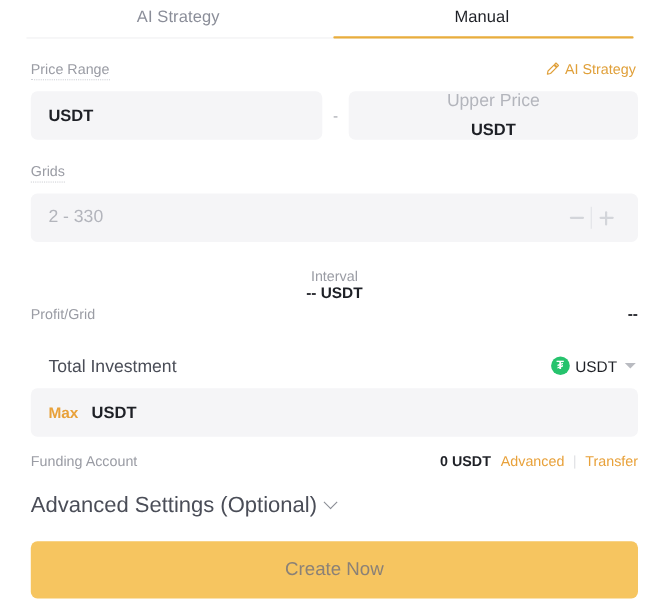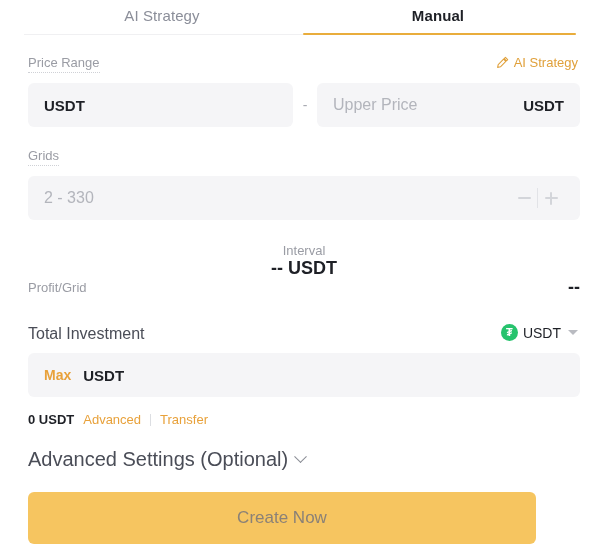--- a/index.html
+++ b/index.html
@@ -29,21 +29,21 @@
   .tab {
     flex: 1;
     text-align: center;
     font-size: 15px;
     line-height: 32px;
     cursor: pointer;
     position: relative;
     letter-spacing: .1px;
   }
   .tab.inactive { color: #8b8e99; font-weight: 400; }
-  .tab.active   { color: #1e2026; font-weight: 700; }
+  .tab.active   { color: #1e2026; font-weight: 400; }
   .tab-underline-base {
     position: absolute;
     left: 24px;
     top: 34px;
     width: 552px;
     height: 1px;
     background: #f0f0f2;
   }
   .tab-underline-active {
     position: absolute;
@@ -147,26 +147,26 @@
   .info-row {
     position: absolute;
     left: 28px;
     width: 552px;
     display: flex;
     align-items: center;
     justify-content: space-between;
     font-size: 13px;
   }
   .info-label { color: #9a9ca4; }
-  .info-value { color: #1e2026; font-weight: 700; font-size: 18px; }
+  .info-value { color: #1e2026; font-weight: 700; font-size: 14px; }
 
   
   .ti-title {
     position: absolute;
-    left: 28px;
+    left: 44px;
     top: 325px;
     font-size: 16px;
     color: #4a4d57;
     font-weight: 400;
     text-align: center;
   }
   .coin-select {
     position: absolute;
     right: 22px;
     top: 324px;
@@ -240,21 +240,21 @@
     border-right: 1.6px solid #8a8d95;
     border-bottom: 1.6px solid #8a8d95;
     transform: rotate(45deg) translate(-2px,-2px);
   }
 
   
   .create-btn {
     position: absolute;
     left: 28px;
     top: 492px;
-    width: 508px;
+    width: 552px;
     height: 52px;
     background: #f6c560;
     border: none;
     border-radius: 6px;
     color: #8a8177;
     font-size: 17px;
     font-family: "Liberation Sans", sans-serif;
     cursor: pointer;
   }
 
@@ -297,21 +297,21 @@
     </svg>
     <span class="ai-link-text">AI Strategy</span>
   </div>
 
   <div class="input-box" style="left:28px; top:83px; width:265px; height:44px;">
     <span class="input-suffix">USDT</span>
   </div>
 
   <div class="range-dash">-</div>
 
-  <div class="input-box" style="left:317px; top:83px; width:263px; height:44px;">
+  <div class="input-box" style="left:317px; top:83px; width:263px; height:44px;flex-direction:column;">
     <span class="input-placeholder">Upper Price</span>
     <span class="input-suffix">USDT</span>
   </div>
 
   <div class="row-head" style="left:28px; top:148px;">
     <span class="field-label">Grids</span>
   </div>
 
   <div class="input-box" style="left:28px; top:176px; width:552px; height:44px;">
     <span class="input-placeholder">2 - 330</span>
@@ -346,20 +346,21 @@
     <span class="coin-name">USDT</span>
     <span class="chevron-sm"></span>
   </div>
 
   <div class="input-box" style="left:28px; top:353px; width:552px; height:44px; ">
     <span class="max-label">Max</span>
     <span class="input-suffix">USDT</span>
   </div>
 
   <div class="info-row" style="top:412px;">
+    <span class="info-label">Funding Account</span>
     <span class="fa-right">
       <span class="fa-amount">0 USDT</span>
       <span class="fa-link">Advanced</span>
       <span class="fa-sep"></span>
       <span class="fa-link">Transfer</span>
     </span>
   </div>
 
   <div class="adv">
     <span class="adv-text">Advanced Settings (Optional)</span>

